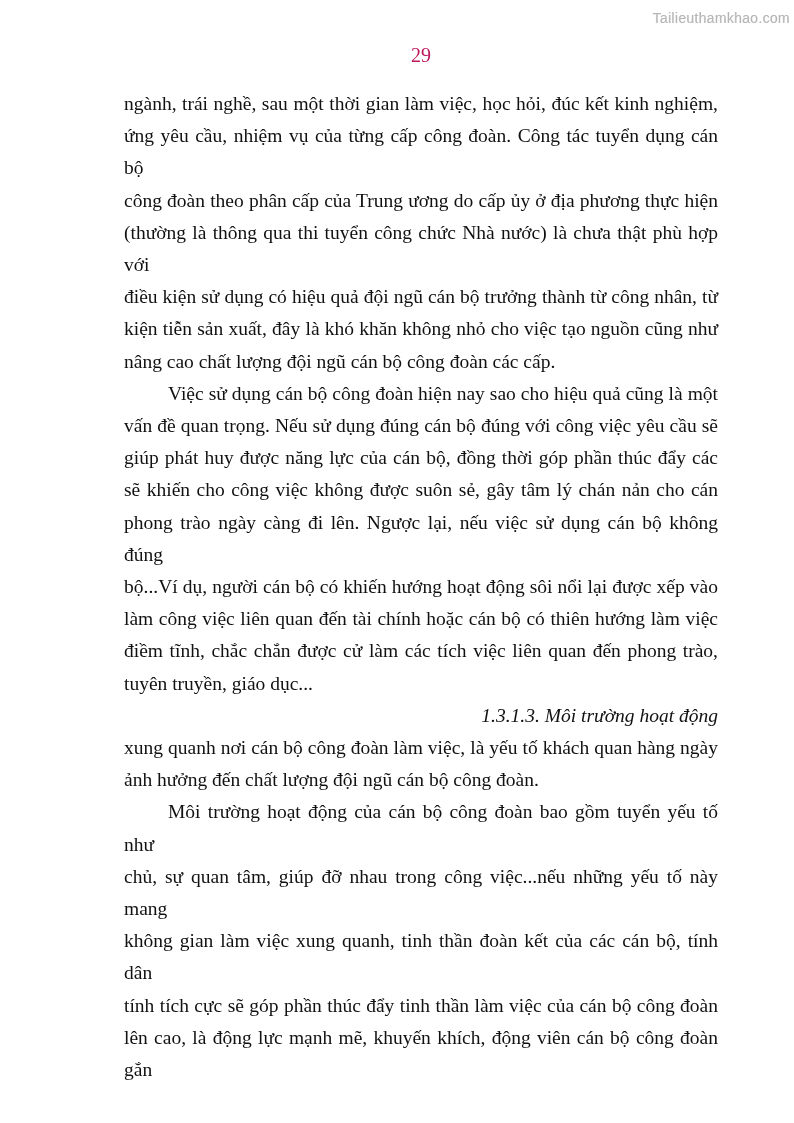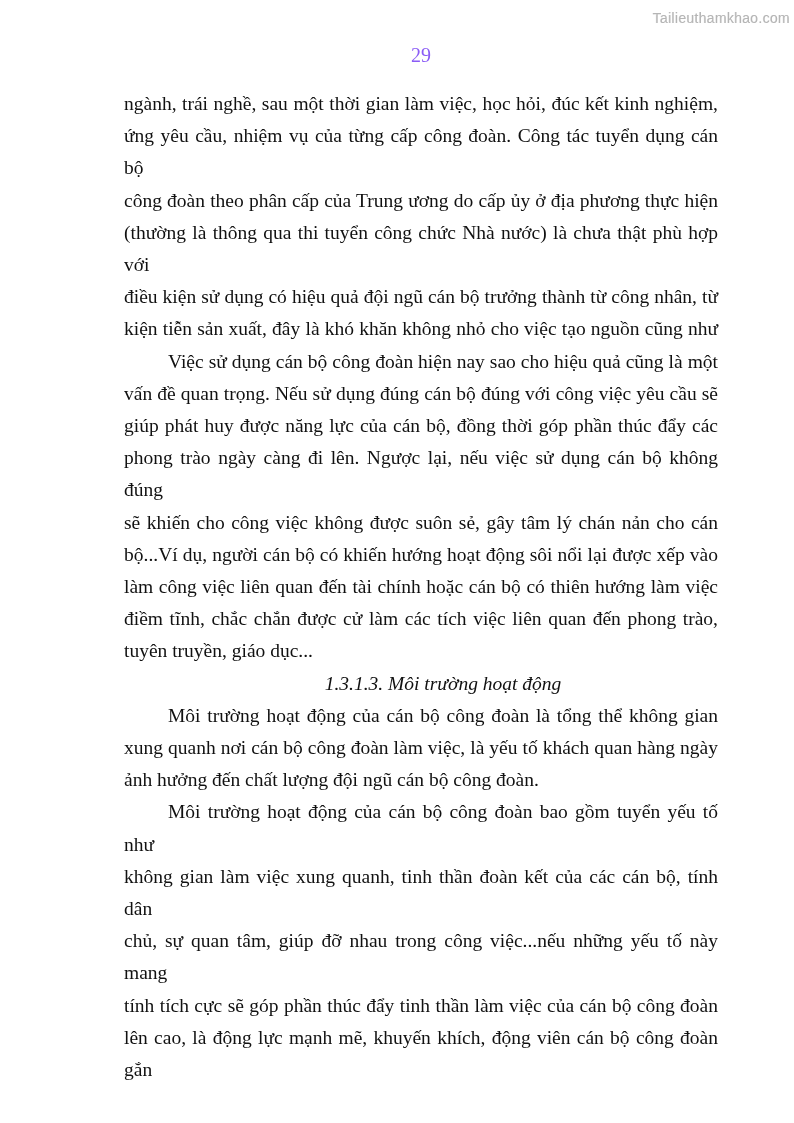--- a/index.html
+++ b/index.html
@@ -27,21 +27,21 @@
     text-shadow: 1px 1px 0 #ffffff, -0.5px -0.5px 0 #dedede;
     user-select: none;
   }
   .page-number {
     position: absolute;
     top: 44px;
     left: 124px;
     width: 594px;
     text-align: center;
     font-size: 20px;
-    color: #8b5cf6;
+    color: #be185d;
   }
   .doc-body {
     position: absolute;
     top: 88px;
     left: 124px;
     width: 594px;
     font-size: 19.5px;
   }
   .line {
     line-height: 32.2px;
@@ -50,51 +50,51 @@
     text-align-last: auto;
   }
   .line.justify {
     text-align-last: justify;
   }
   .line.indent {
     text-indent: 44px;
   }
   .line.heading {
     font-style: italic;
-    text-align: center;
+    text-align: right;
     text-align-last: auto;
   }
 </style>
 </head>
 <body>
 
 <div class="page">
   <div class="watermark">Tailieuthamkhao.com</div>
 
   <div class="page-number">29</div>
 
   <div class="doc-body">
       <div class="line justify">ngành, trái nghề, sau một thời gian làm việc, học hỏi, đúc kết kinh nghiệm,</div>
       <div class="line justify">ứng yêu cầu, nhiệm vụ của từng cấp công đoàn. Công tác tuyển dụng cán bộ</div>
       <div class="line justify">công đoàn theo phân cấp của Trung ương do cấp ủy ở địa phương thực hiện</div>
       <div class="line justify">(thường là thông qua thi tuyển công chức Nhà nước) là chưa thật phù hợp với</div>
       <div class="line justify">điều kiện sử dụng có hiệu quả đội ngũ cán bộ trưởng thành từ công nhân, từ</div>
       <div class="line justify">kiện tiễn sản xuất, đây là khó khăn không nhỏ cho việc tạo nguồn cũng như</div>
+      <div class="line">nâng cao chất lượng đội ngũ cán bộ công đoàn các cấp.</div>
       <div class="line indent justify">Việc sử dụng cán bộ công đoàn hiện nay sao cho hiệu quả cũng là một</div>
       <div class="line justify">vấn đề quan trọng. Nếu sử dụng đúng cán bộ đúng với công việc yêu cầu sẽ</div>
       <div class="line justify">giúp phát huy được năng lực của cán bộ, đồng thời góp phần thúc đẩy các</div>
+      <div class="line justify">sẽ khiến cho công việc không được suôn sẻ, gây tâm lý chán nản cho cán</div>
       <div class="line justify">phong trào ngày càng đi lên. Ngược lại, nếu việc sử dụng cán bộ không đúng</div>
-      <div class="line justify">sẽ khiến cho công việc không được suôn sẻ, gây tâm lý chán nản cho cán</div>
       <div class="line justify">bộ...Ví dụ, người cán bộ có khiến hướng hoạt động sôi nổi lại được xếp vào</div>
       <div class="line justify">làm công việc liên quan đến tài chính hoặc cán bộ có thiên hướng làm việc</div>
       <div class="line justify">điềm tĩnh, chắc chắn được cử làm các tích việc liên quan đến phong trào,</div>
       <div class="line">tuyên truyền, giáo dục...</div>
       <div class="line indent heading">1.3.1.3. Môi trường hoạt động</div>
-      <div class="line indent justify">Môi trường hoạt động của cán bộ công đoàn là tổng thể không gian</div>
       <div class="line justify">xung quanh nơi cán bộ công đoàn làm việc, là yếu tố khách quan hàng ngày</div>
       <div class="line">ảnh hưởng đến chất lượng đội ngũ cán bộ công đoàn.</div>
       <div class="line indent justify">Môi trường hoạt động của cán bộ công đoàn bao gồm tuyển yếu tố như</div>
+      <div class="line justify">chủ, sự quan tâm, giúp đỡ nhau trong công việc...nếu những yếu tố này mang</div>
       <div class="line justify">không gian làm việc xung quanh, tinh thần đoàn kết của các cán bộ, tính dân</div>
-      <div class="line justify">chủ, sự quan tâm, giúp đỡ nhau trong công việc...nếu những yếu tố này mang</div>
       <div class="line justify">tính tích cực sẽ góp phần thúc đẩy tinh thần làm việc của cán bộ công đoàn</div>
       <div class="line justify">lên cao, là động lực mạnh mẽ, khuyến khích, động viên cán bộ công đoàn gắn</div>
     </div>
 </div>
 
 </body></html>

